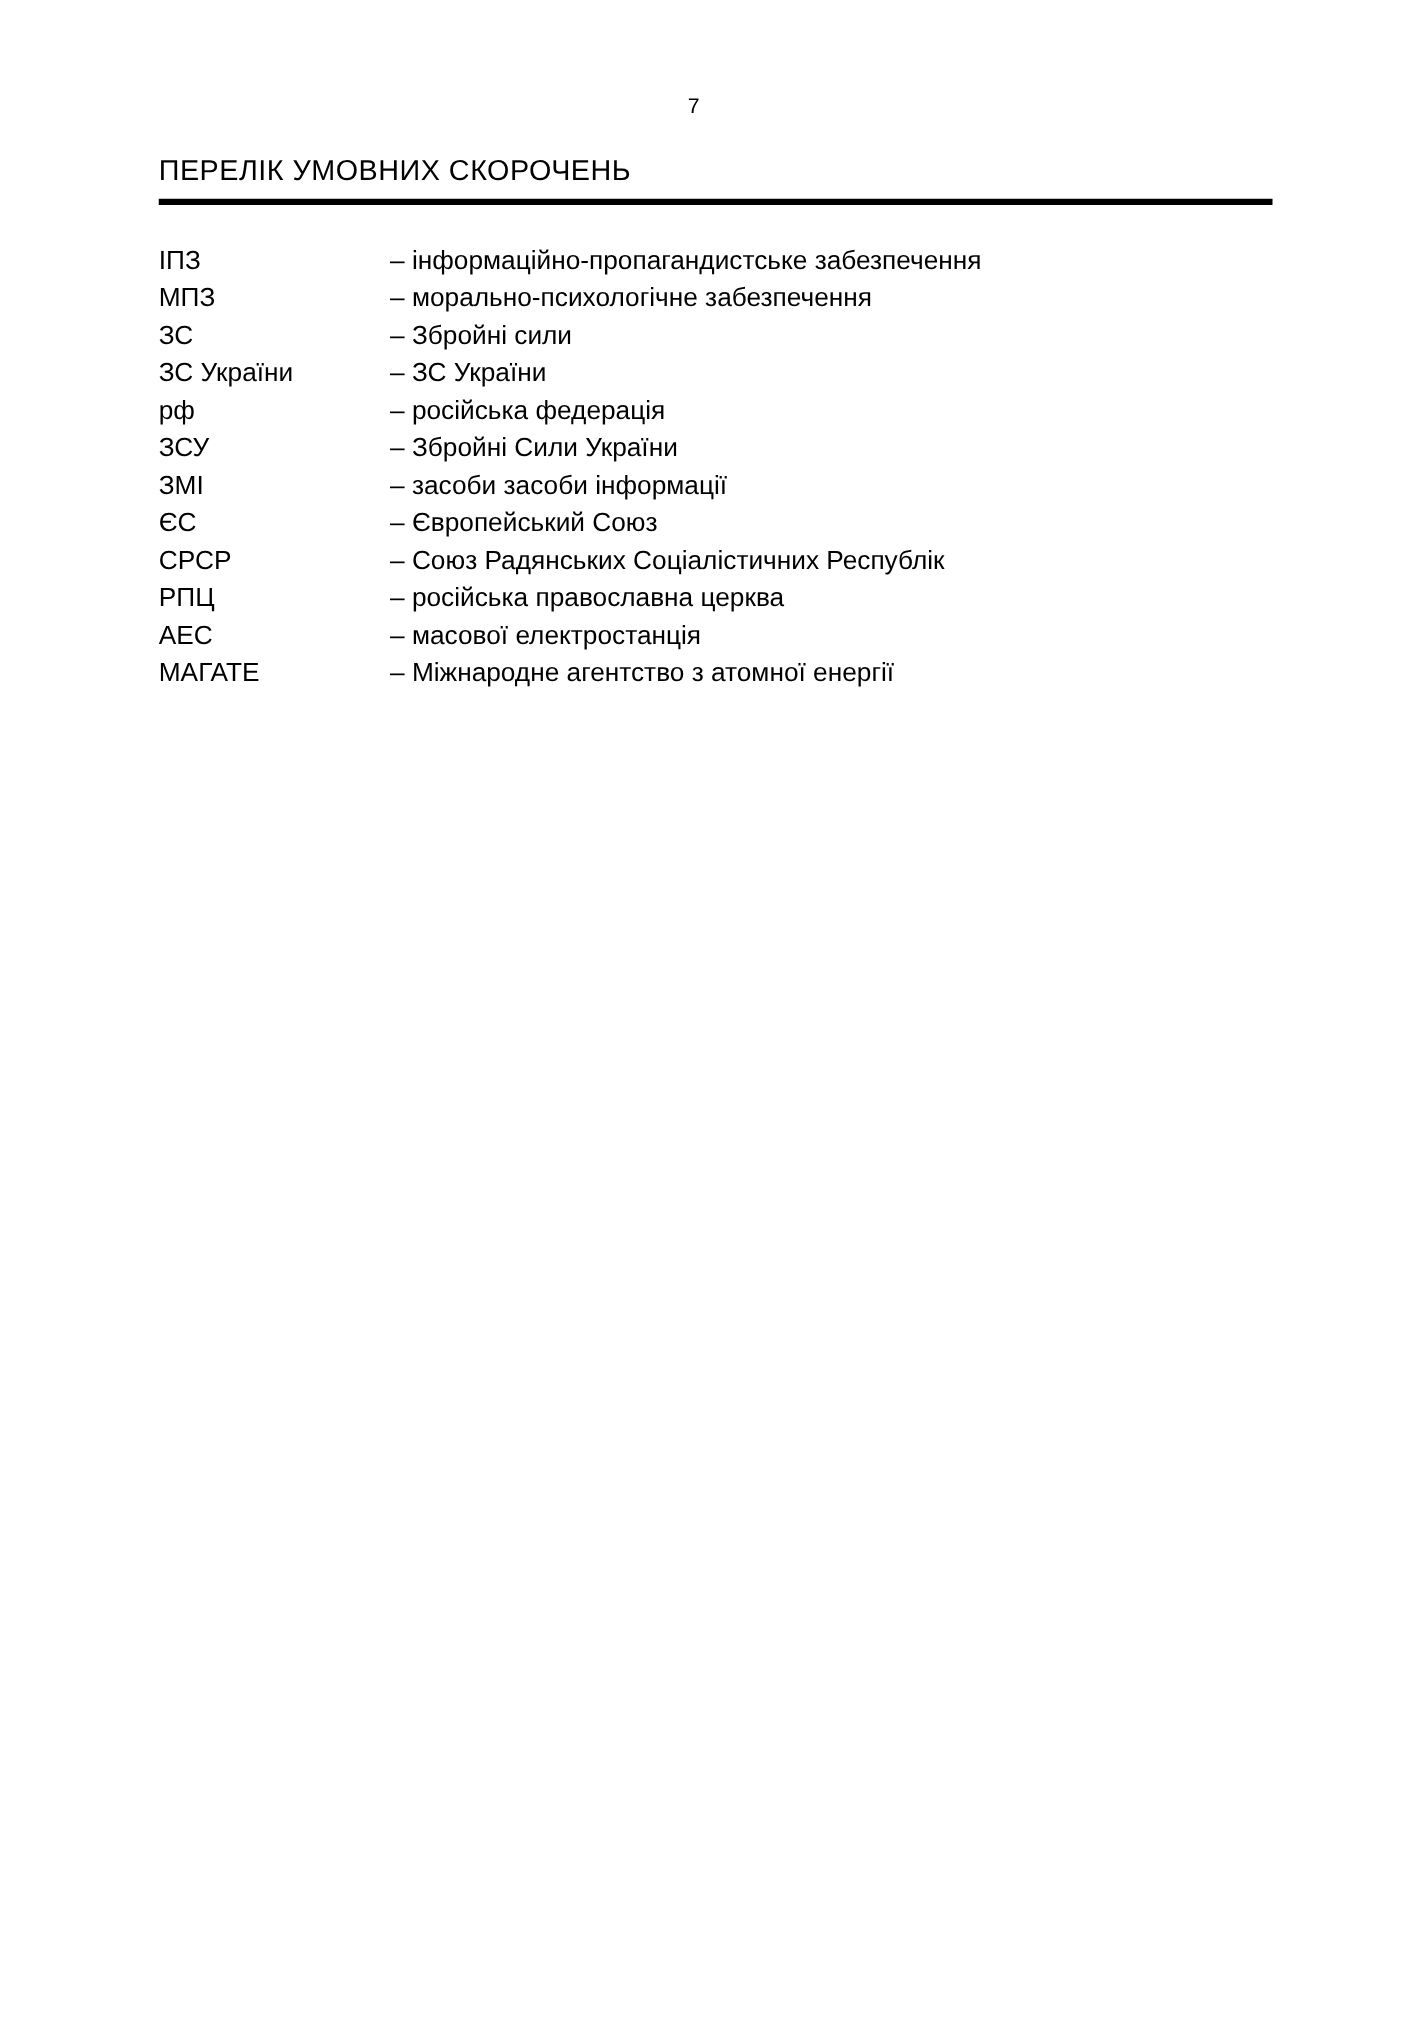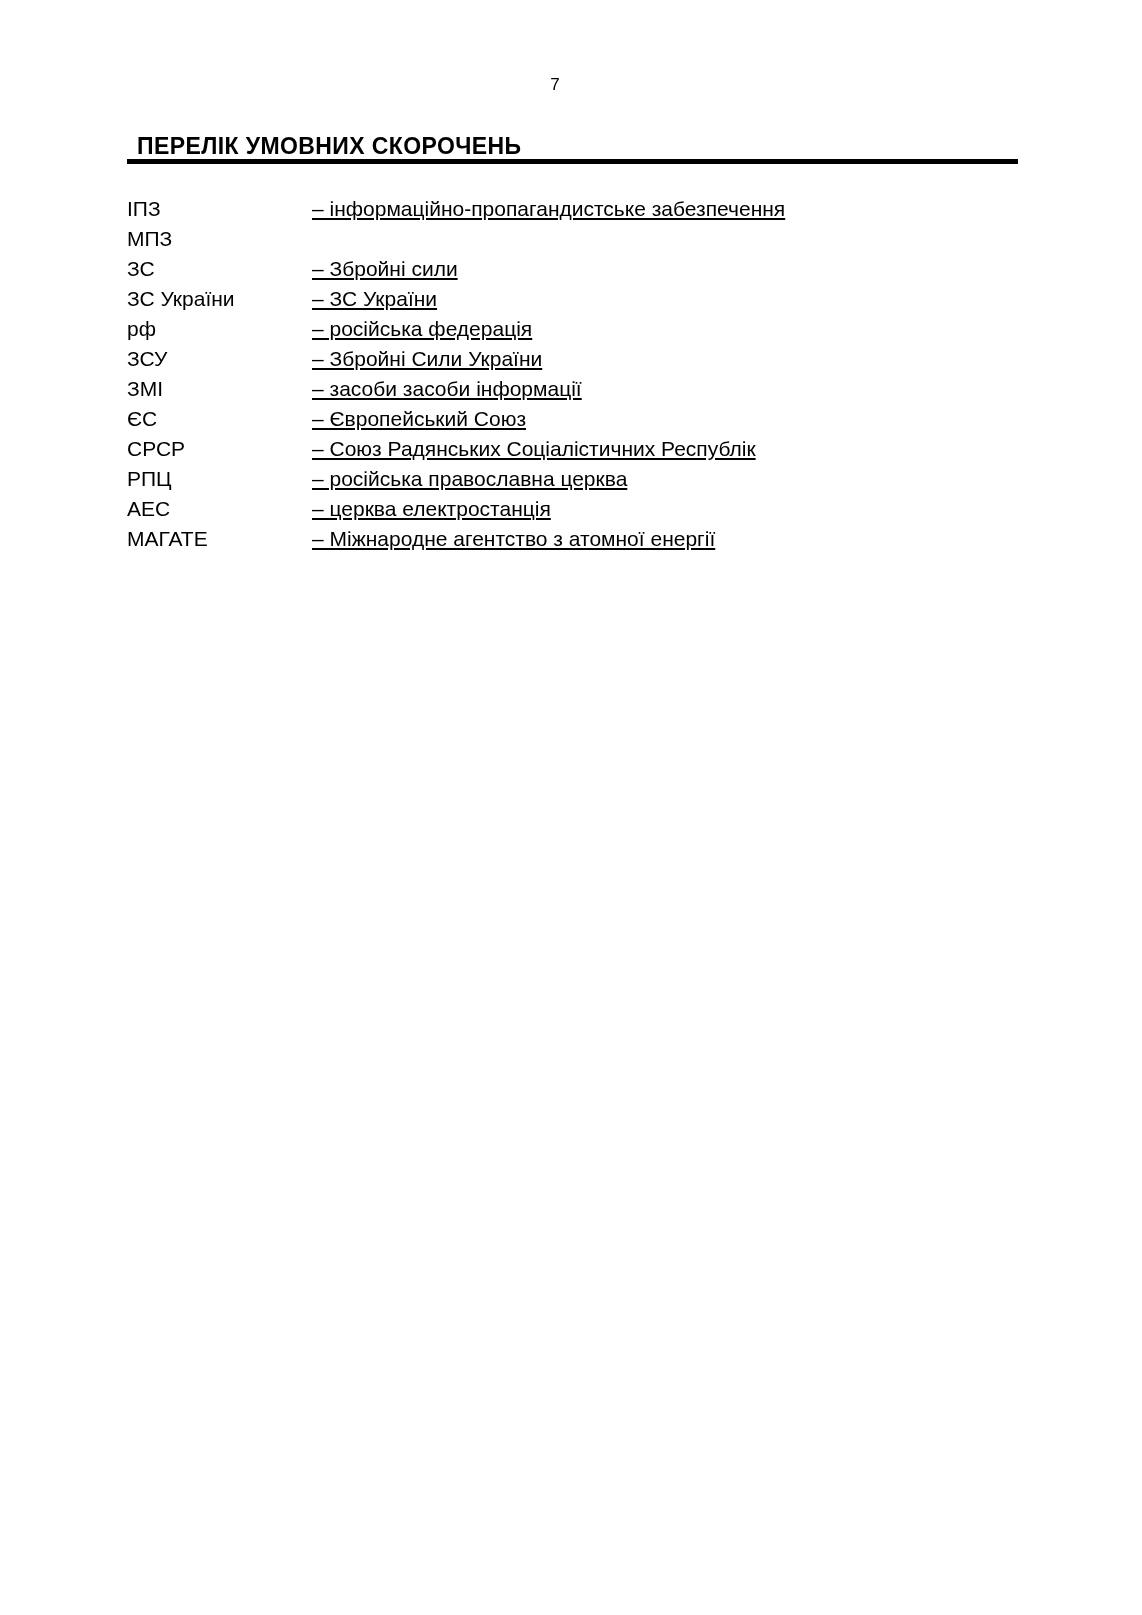--- a/index.html
+++ b/index.html
@@ -29,23 +29,23 @@
     width: 1110px;
     text-align: center;
     font-size: 17px;
     line-height: 22px;
     color: #000000;
   }
   .title {
     position: absolute;
     top: 123px;
     left: 127px;
-    margin: 10px;
+    margin: 0;
     font-size: 23px;
-    font-weight: bold;
+    font-weight: normal;
     letter-spacing: 0.4px;
     white-space: nowrap;
     color: #000000;
     text-align: right;
   }
   .title-rule {
     position: absolute;
     top: 159px;
     left: 127px;
     width: 891px;
@@ -67,21 +67,20 @@
     line-height: 30px;
     font-size: 21px;
     white-space: nowrap;
   }
   .abbr-term {
     flex: 0 0 185px;
     width: 185px;
   }
   .abbr-def {
     flex: 1 1 auto;
-    text-decoration: underline;
   }
 </style>
 </head>
 <body>
 
 <div class="page">
 
   <div class="page-number">7</div>
 
   <h1 class="title">ПЕРЕЛІК УМОВНИХ СКОРОЧЕНЬ</h1>
@@ -89,20 +88,21 @@
   <div class="title-rule"></div>
 
   <div class="abbr-list" id="abbr-list">
   <div class="abbr-row">
     <span class="abbr-term">ІПЗ</span>
     <span class="abbr-def">– інформаційно-пропагандистське забезпечення</span>
   </div>
 
   <div class="abbr-row">
     <span class="abbr-term">МПЗ</span>
+    <span class="abbr-def">– морально-психологічне забезпечення</span>
   </div>
 
   <div class="abbr-row">
     <span class="abbr-term">ЗС</span>
     <span class="abbr-def">– Збройні сили</span>
   </div>
 
   <div class="abbr-row">
     <span class="abbr-term">ЗС України</span>
     <span class="abbr-def">– ЗС України</span>
@@ -133,21 +133,21 @@
     <span class="abbr-def">– Союз Радянських Соціалістичних Республік</span>
   </div>
 
   <div class="abbr-row">
     <span class="abbr-term">РПЦ</span>
     <span class="abbr-def">– російська православна церква</span>
   </div>
 
   <div class="abbr-row">
     <span class="abbr-term">АЕС</span>
-    <span class="abbr-def">– церква електростанція</span>
+    <span class="abbr-def">– масової електростанція</span>
   </div>
 
   <div class="abbr-row">
     <span class="abbr-term">МАГАТЕ</span>
     <span class="abbr-def">– Міжнародне агентство з атомної енергії</span>
   </div>
 </div>
 
 </div>
 

